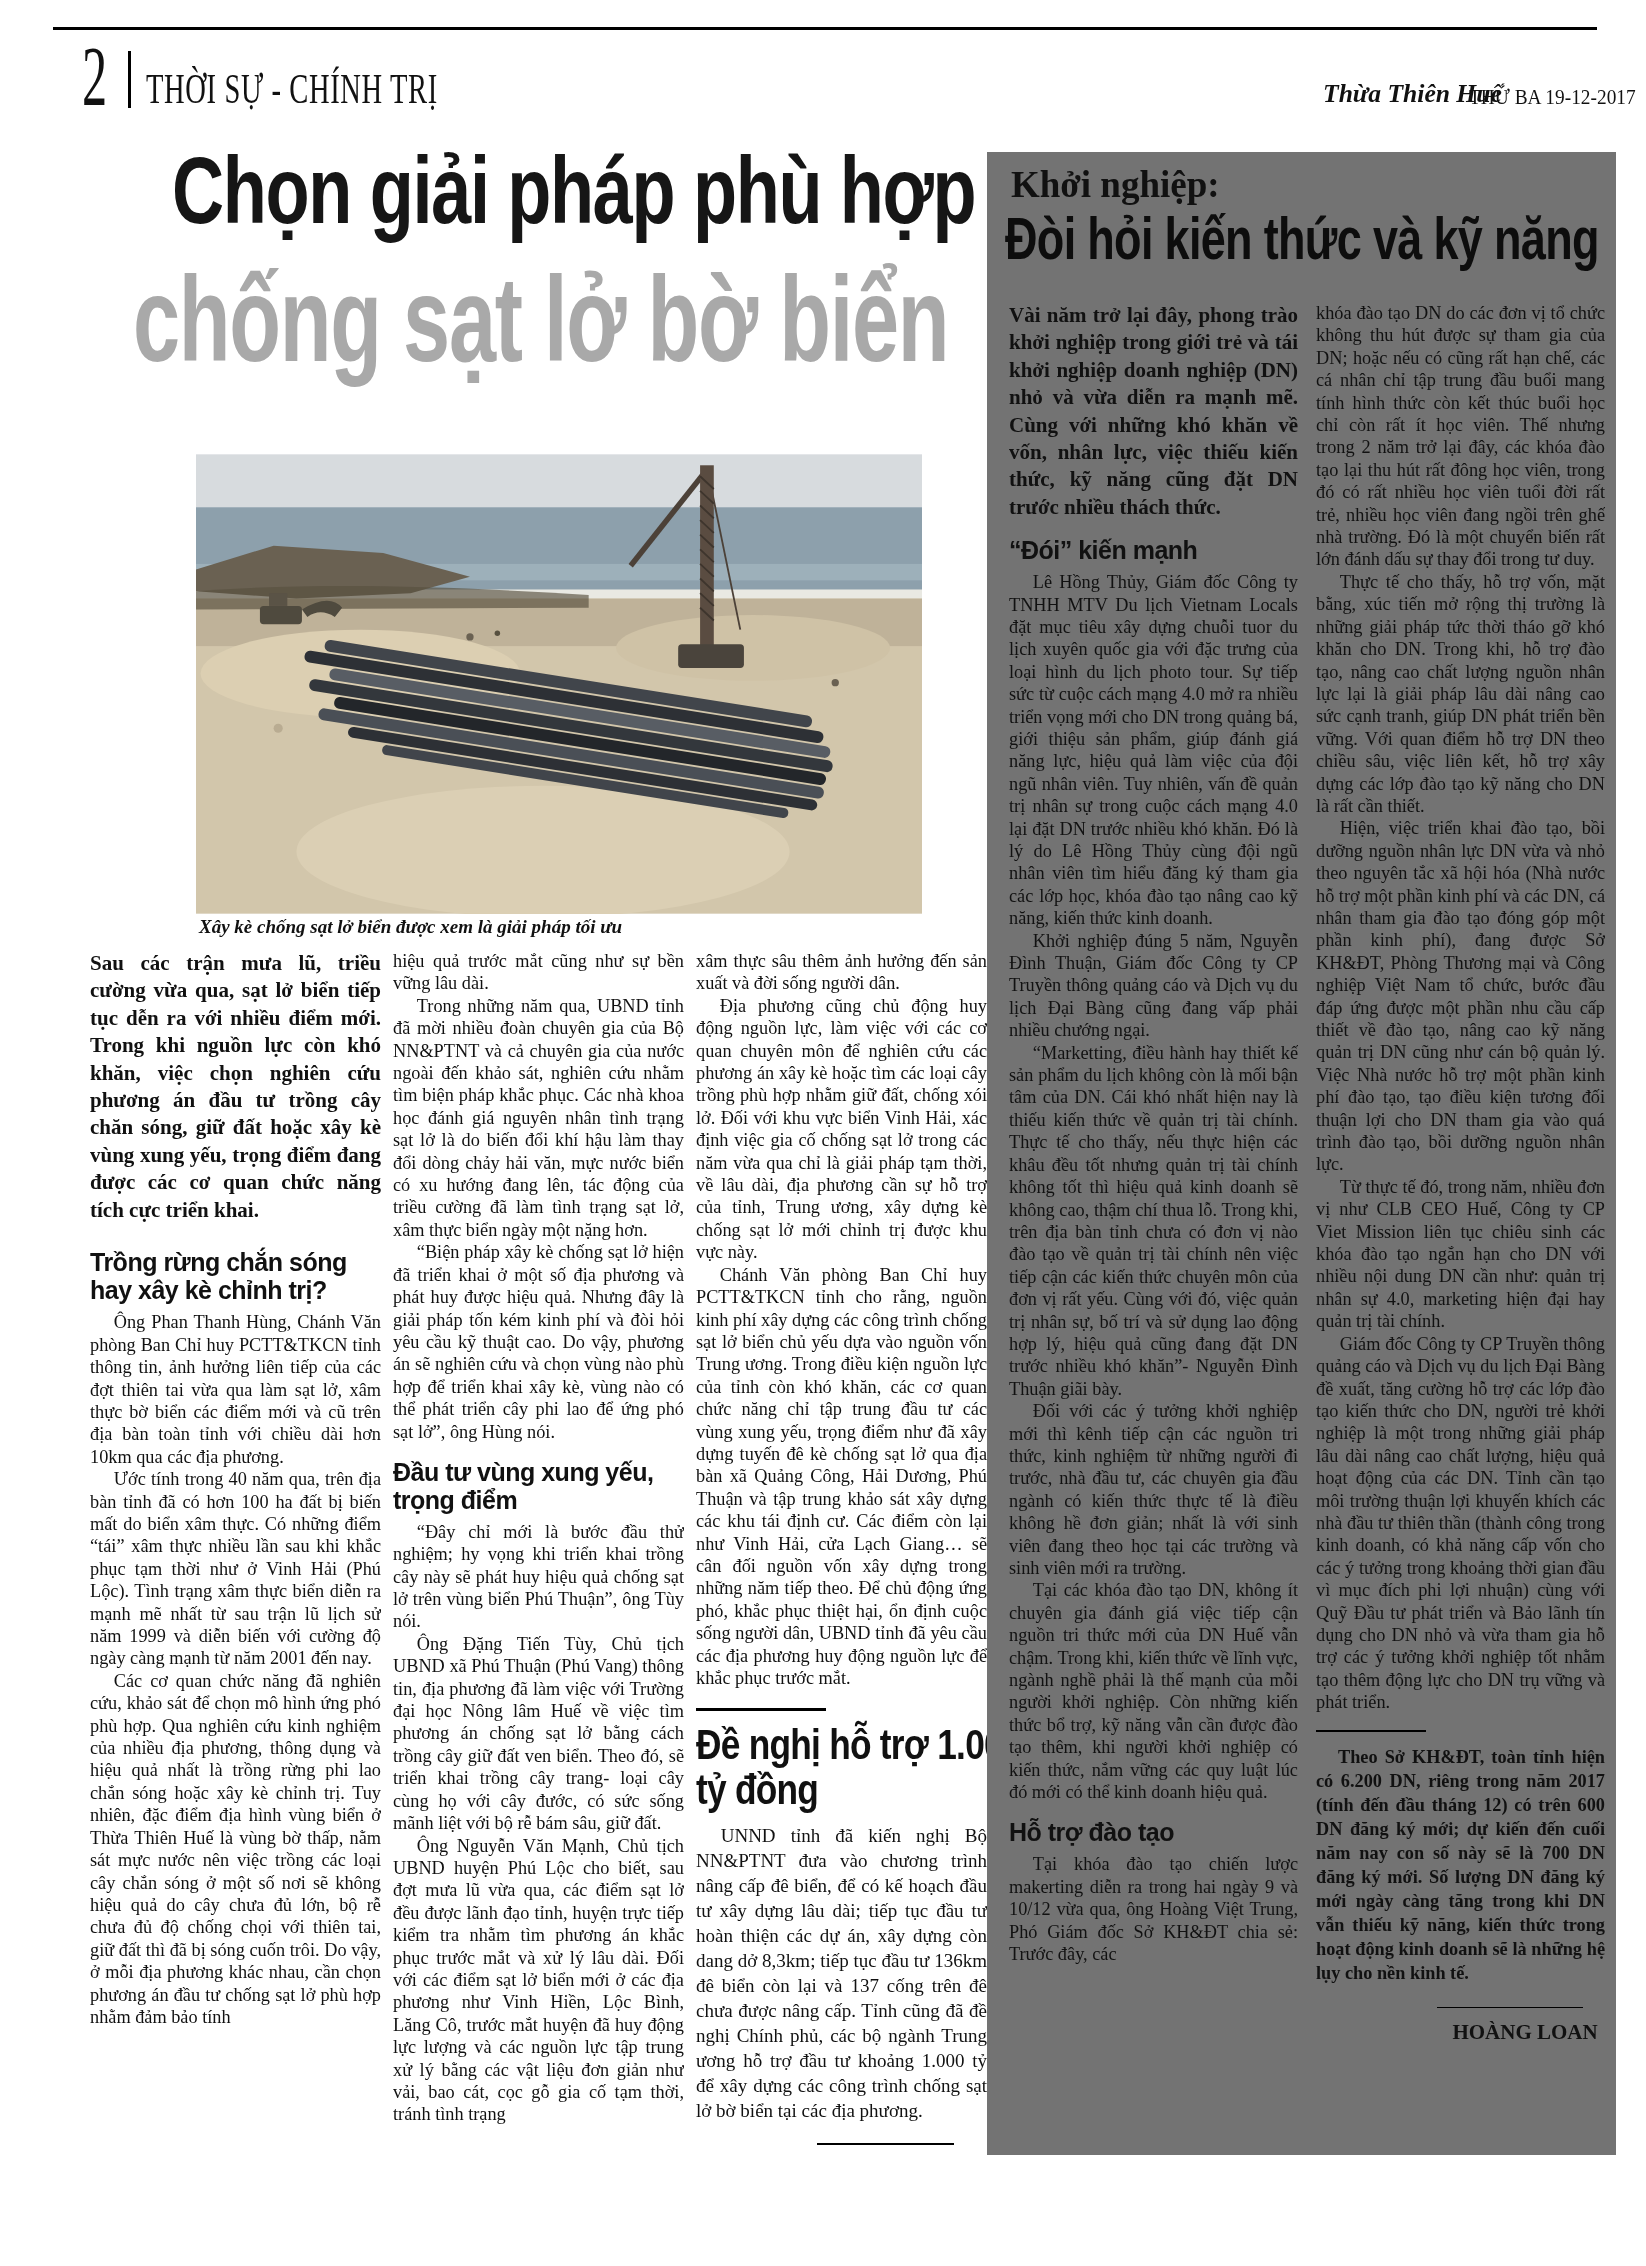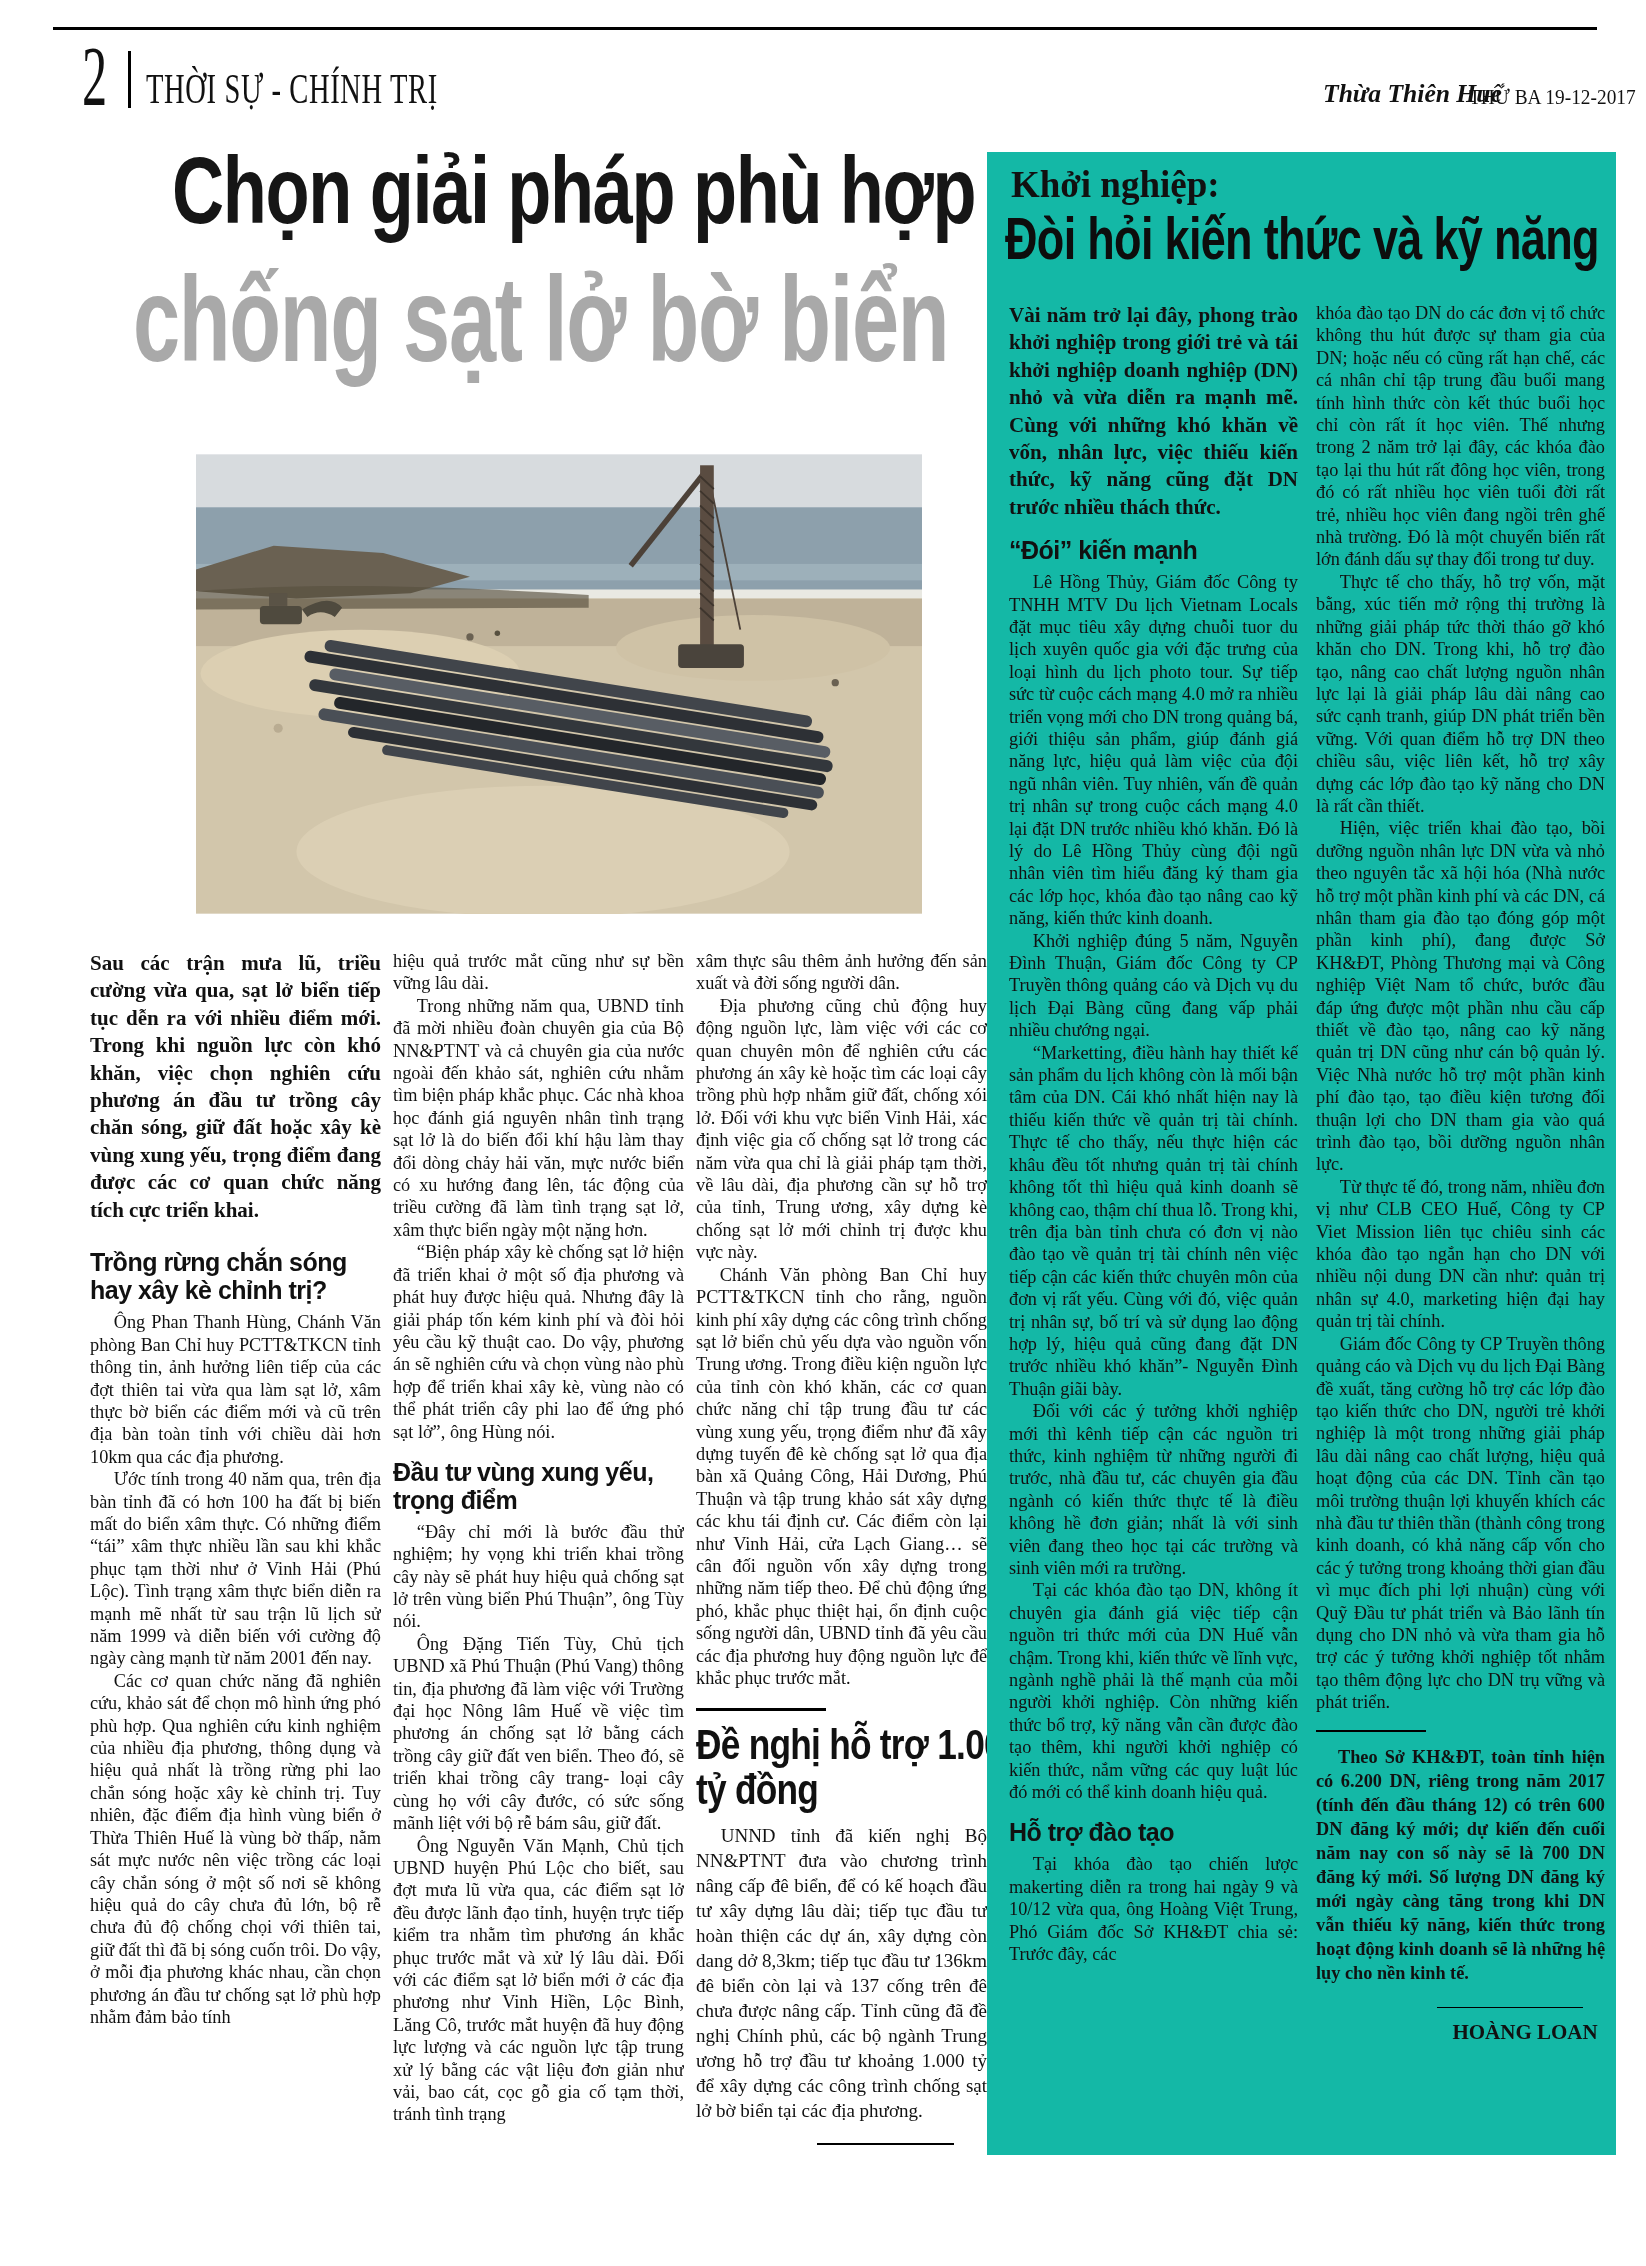--- a/index.html
+++ b/index.html
@@ -43,21 +43,21 @@
              line-height:28px; letter-spacing:-0.5px; margin:14.6px 0 7.3px 0;
              text-align:left; text-indent:0; }
   .rule-small { width:130px; height:3.7px; background:#000; margin:18.3px 0 11px; }
   .bigsub-line { font-family:"Liberation Sans",sans-serif; font-weight:bold; font-size:43px;
                  line-height:1.04; letter-spacing:-0.9px; transform:scaleX(0.82);
                  transform-origin:left top; white-space:nowrap; }
   .bold-par { font-weight:normal; font-size:19px; line-height:25px; text-indent:1.3em; margin:11px 0 12px; }
   .byline-rule { width:137px; height:1.8px; background:#000; margin:20px 33px 11px auto; }
 
   
-  .side-bg { position:absolute; left:987px; top:152px; width:629px; height:2003px; background:#14b8a6; }
+  .side-bg { position:absolute; left:987px; top:152px; width:629px; height:2003px; background:#737373; }
   .kicker  { position:absolute; left:24px; top:11px; font-weight:bold; font-size:37px; }
   .side-hl { position:absolute; left:18.3px; top:57px; font-family:"Liberation Sans",sans-serif;
              font-weight:bold; font-size:60px; line-height:1; letter-spacing:-0.9px;
              transform:scaleX(0.75); transform-origin:left top; white-space:nowrap; color:#0d0d0d; }
   .scol { position:absolute; top:150px; width:289px; height:1838px; overflow:hidden;
           text-align:justify; font-size:18.3px; line-height:22.4px; }
   #scol1 { left:22px; } #scol2 { left:329px; }
   .side-intro { font-weight:bold; font-size:21px; line-height:27.4px; margin:0 0 5.5px 0; }
   .note-rule { width:110px; height:1.8px; background:#000; margin:16.4px 0 12.8px; }
   .note { font-weight:bold; font-size:18.3px; line-height:24px; text-indent:1.2em; margin:0; }
@@ -113,20 +113,21 @@
         <rect x="70" y="166" width="46" height="20" rx="4" fill="#4f4a3e"></rect>
         <rect x="80" y="152" width="20" height="14" fill="#5a5346"></rect>
         <path d="M116,170 q30,-18 44,-2 l-8,10 q-16,-10 -30,0 z" fill="#4f4a3e"></path>
       </g>
       <circle cx="300" cy="200" r="4" fill="#6a6152"></circle>
       <circle cx="330" cy="196" r="3" fill="#57503f"></circle>
       <circle cx="700" cy="250" r="4" fill="#6a6152"></circle>
       <circle cx="90" cy="300" r="5" fill="#b9ac92"></circle>
     </svg>
   </div>
+  <div class="caption">Xây kè chống sạt lở biển được xem là giải pháp tối ưu</div>
 
   <div class="ncol" id="lcol1">
     <div class="lead">Sau các trận mưa lũ, triều cường vừa qua, sạt lở biển tiếp tục dễn ra với nhiều điểm mới. Trong khi nguồn lực còn khó khăn, việc chọn nghiên cứu phương án đầu tư trồng cây chăn sóng, giữ đất hoặc xây kè vùng xung yếu, trọng điểm đang được các cơ quan chức năng tích cực triển khai.</div>
     <div class="subhead">Trồng rừng chắn sóng hay xây kè chỉnh trị?</div>
     <p class="body">Ông Phan Thanh Hùng, Chánh Văn phòng Ban Chỉ huy PCTT&amp;TKCN tỉnh thông tin, ảnh hưởng liên tiếp của các đợt thiên tai vừa qua làm sạt lở, xâm thực bờ biển các điểm mới và cũ trên địa bàn toàn tỉnh với chiều dài hơn 10km qua các địa phương.</p>
     <p class="body">Ước tính trong 40 năm qua, trên địa bàn tỉnh đã có hơn 100 ha đất bị biến mất do biển xâm thực. Có những điểm “tái” xâm thực nhiều lần sau khi khắc phục tạm thời như ở Vinh Hải (Phú Lộc). Tình trạng xâm thực biển diễn ra mạnh mẽ nhất từ sau trận lũ lịch sử năm 1999 và diễn biến với cường độ ngày càng mạnh từ năm 2001 đến nay.</p>
     <p class="body">Các cơ quan chức năng đã nghiên cứu, khảo sát để chọn mô hình ứng phó phù hợp. Qua nghiên cứu kinh nghiệm của nhiều địa phương, thông dụng và hiệu quả nhất là trồng rừng phi lao chắn sóng hoặc xây kè chỉnh trị. Tuy nhiên, đặc điểm địa hình vùng biển ở Thừa Thiên Huế là vùng bờ thấp, nằm sát mực nước nên việc trồng các loại cây chắn sóng ở một số nơi sẽ không hiệu quả do cây chưa đủ lớn, bộ rễ chưa đủ độ chống chọi với thiên tai, giữ đất thì đã bị sóng cuốn trôi. Do vậy, ở mỗi địa phương khác nhau, cần chọn phương án đầu tư chống sạt lở phù hợp nhằm đảm bảo tính</p>
   </div>
 
   <div class="ncol" id="lcol2">

